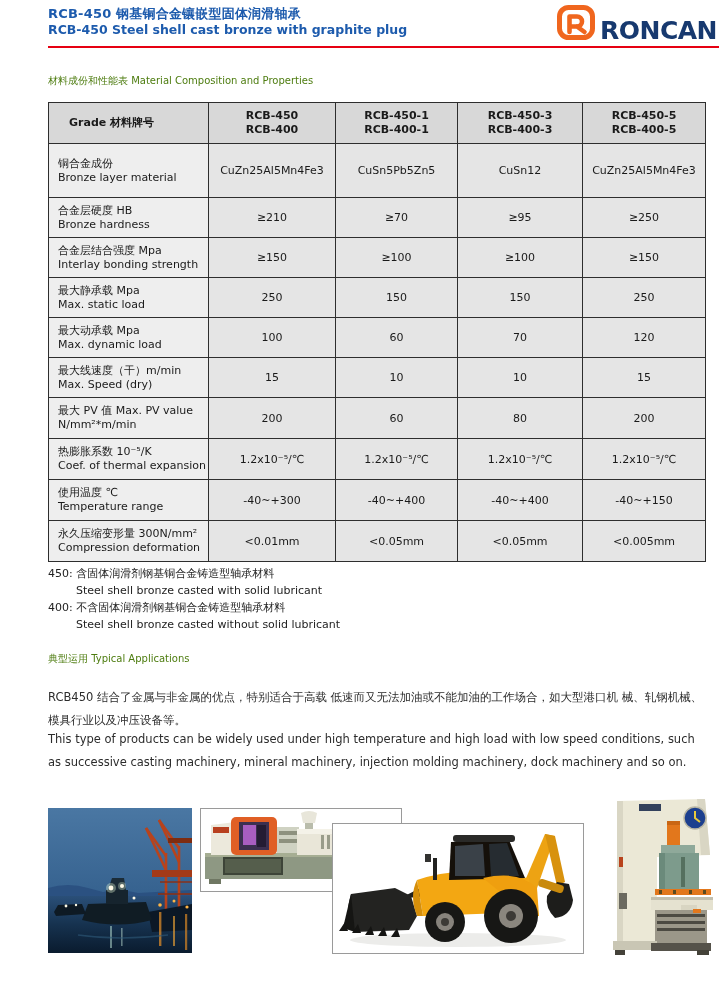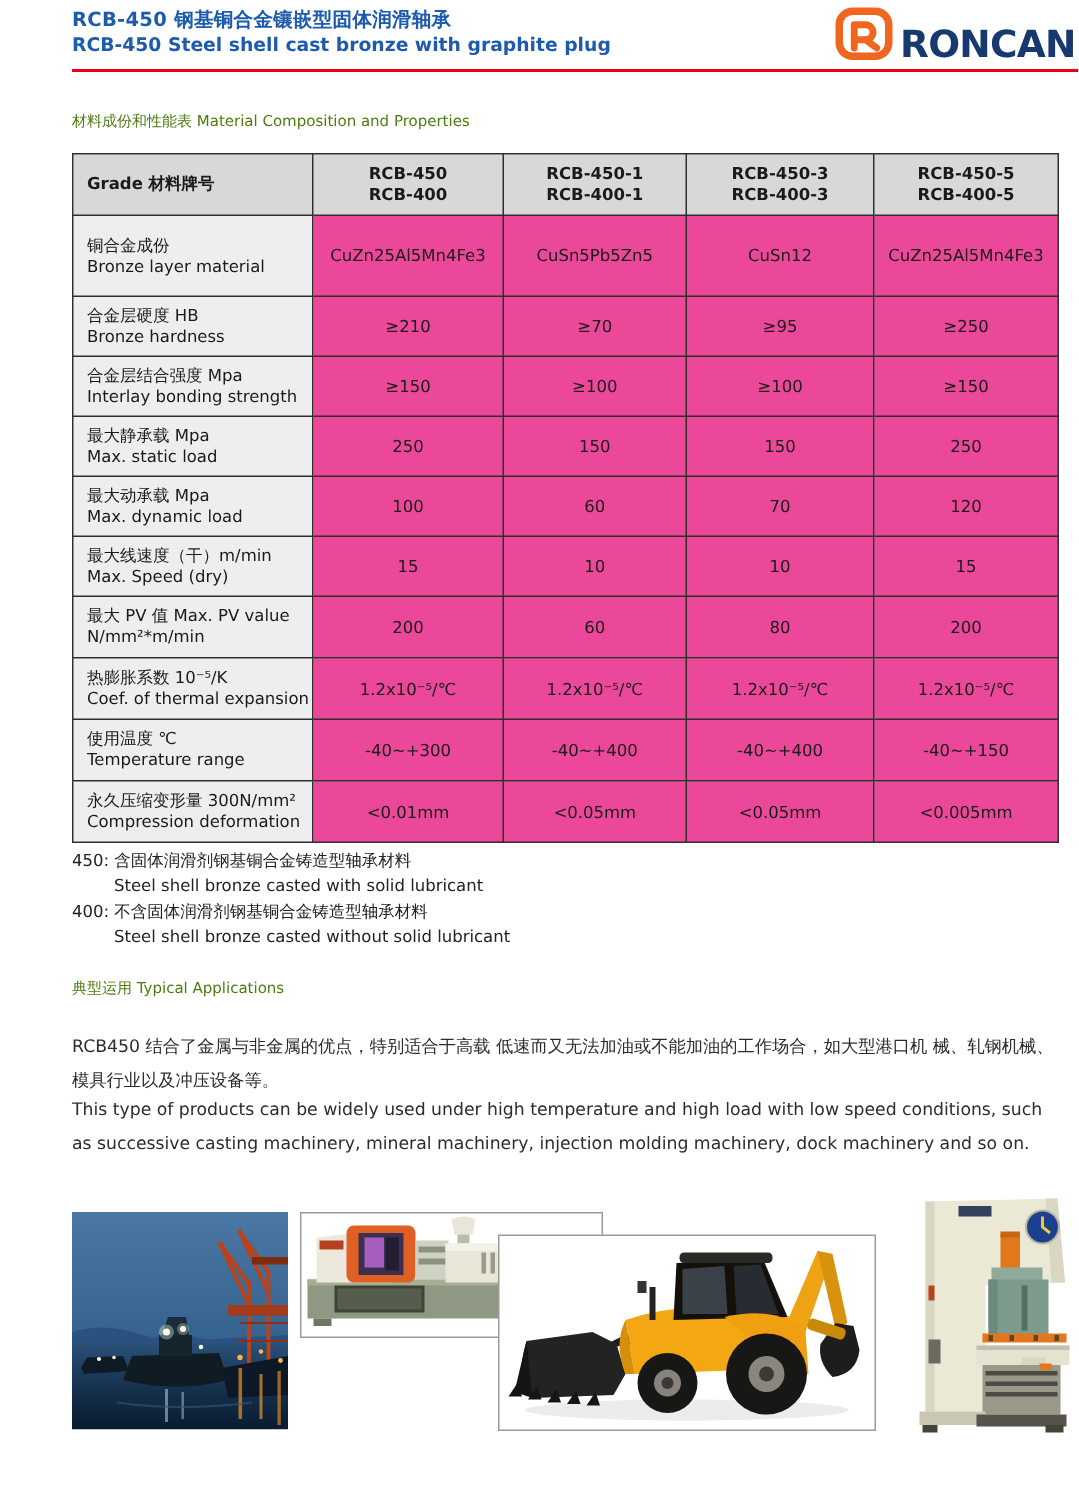--- a/index.html
+++ b/index.html
@@ -20,21 +20,21 @@
   
   .sec-title { position:absolute; left:48px; font-size:10px; font-weight:normal; color:#4d7c0f; }
   #sec1-title { top:74px; }
   #sec2-title { top:652px; }
 
   
   table.spec { position:absolute; left:48px; top:102px; width:657px; border-collapse:collapse; table-layout:fixed; }
   table.spec th, table.spec td { border:1px solid #2e2e2e; font-size:11px; vertical-align:middle; }
   table.spec th { background:#d8d8d8; font-weight:bold; text-align:center; line-height:14px; height:41px; }
   td.lbl { background:#eeeeee; text-align:left; padding-left:9px; line-height:14px; }
-  td.val { background:#ec4899; text-align:center; }
+  td.val { background:#e5e5e5; text-align:center; }
   tr.r-tall  { height:54px; }
   tr.r-norm  { height:40px; }
   tr.r-norm2 { height:41px;padding-left:34px; }
 
   
   .footnotes { position:absolute; left:48px; top:565px; font-size:11px; line-height:17px; color:#222; }
   .fn-en { margin-left:28px; }
 
   
   .para { position:absolute; left:48px; width:659px; font-size:11.5px; line-height:23px; color:#2c2c2c; }
@@ -75,21 +75,21 @@
 <table class="spec">
   <colgroup>
     <col style="width:160px">
       <col style="width:127px">
       <col style="width:122px">
       <col style="width:125px">
       <col style="width:123px">
   </colgroup>
   <thead>
     <tr>
-      <th style="text-align:left;padding-left:9px;">Grade 材料牌号</th>
+      <th style="text-align:left;padding-left:20px;">Grade 材料牌号</th>
       <th>
           <div>RCB-450</div>
           <div>RCB-400</div>
         </th>
       <th>
           <div>RCB-450-1</div>
           <div>RCB-400-1</div>
         </th>
       <th>
           <div>RCB-450-3</div>

